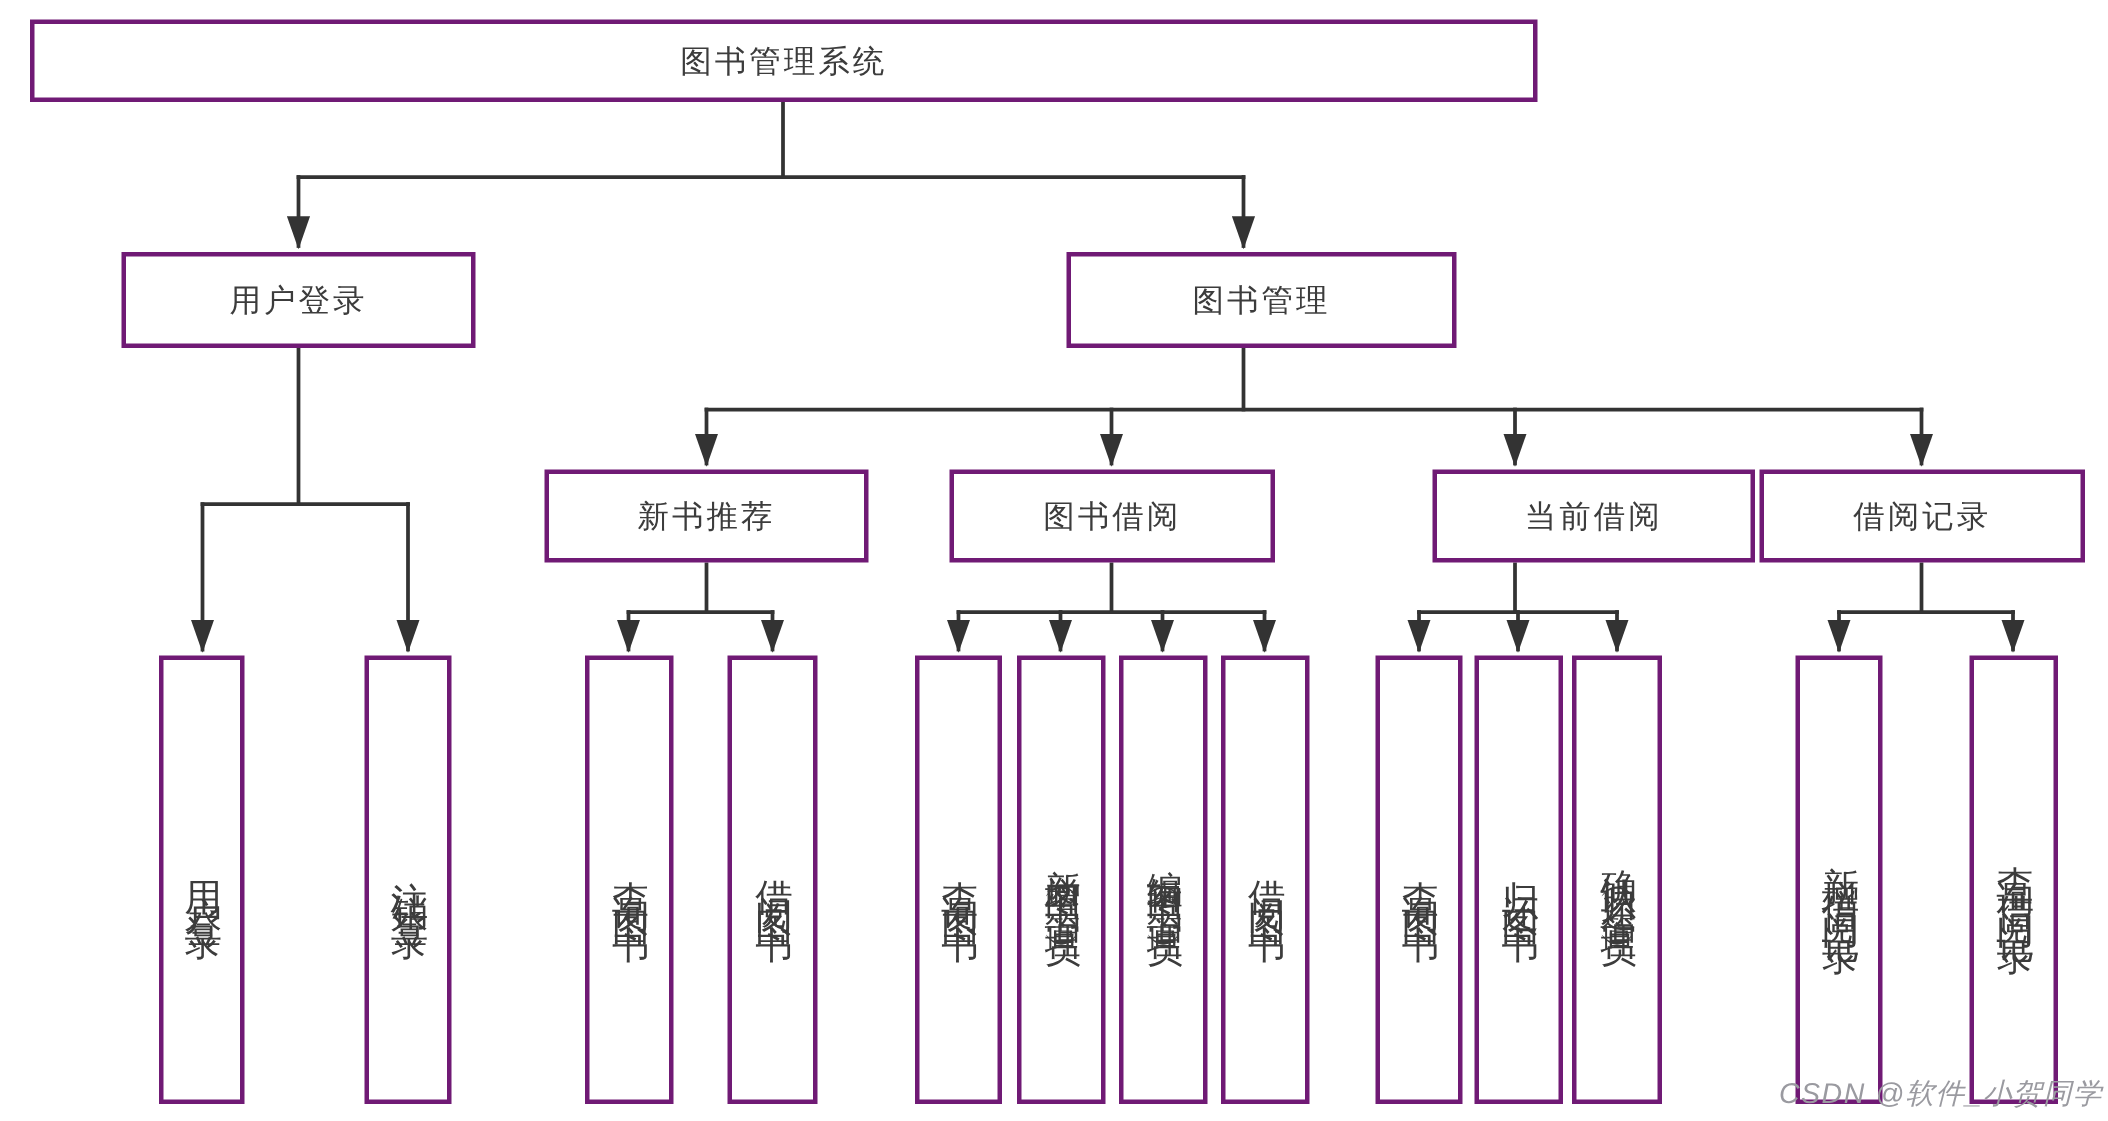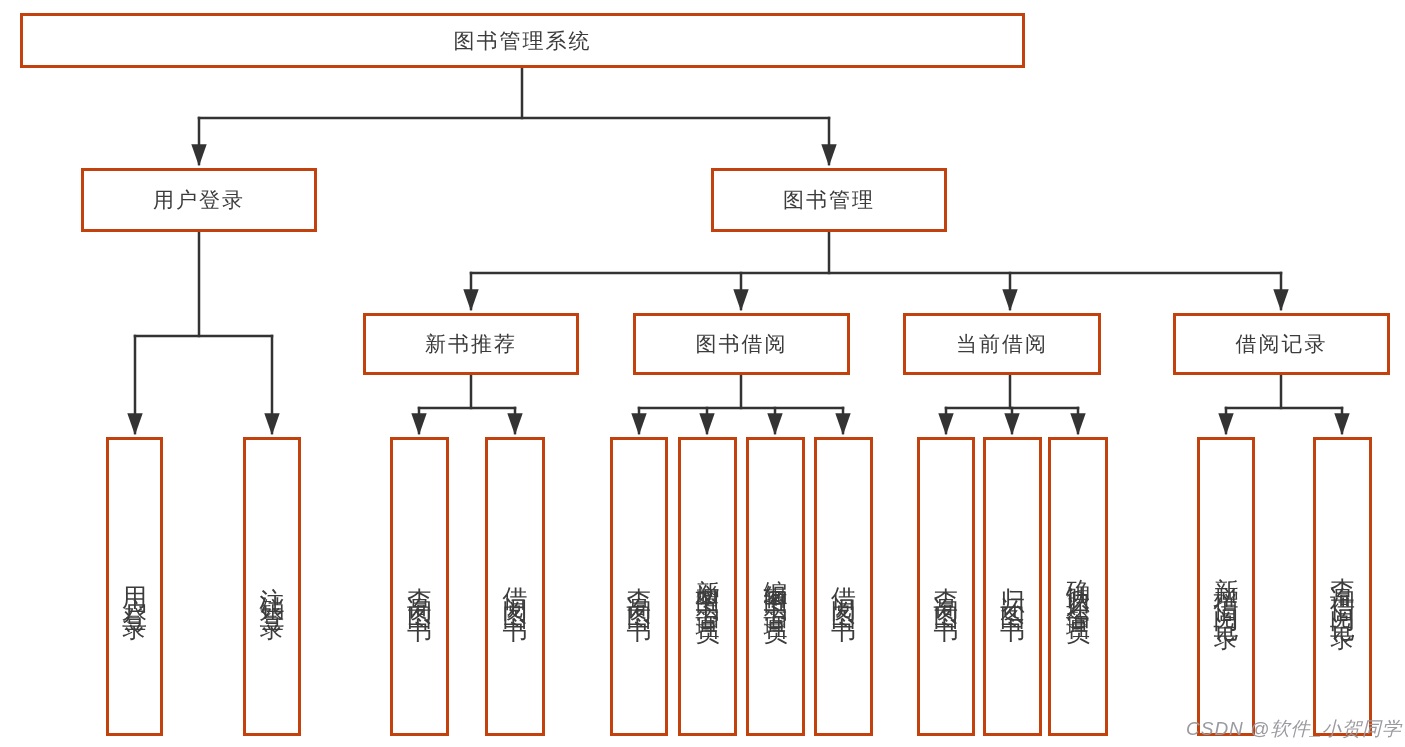--- a/index.html
+++ b/index.html
@@ -7,21 +7,21 @@
     position:relative;
     width:1405px;height:747px;
     background:#ffffff;
     font-family:"Liberation Sans", sans-serif;
     overflow:hidden;
   }
   svg.wires{position:absolute;left:0;top:0;z-index:1;}
   .box{
     position:absolute;
     box-sizing:border-box;
-    border:3px solid #c2410c;
+    border:3px solid #701a75;
     background:#ffffff;
     display:flex;align-items:center;justify-content:center;
     z-index:2;
   }
   .h{
     color:#3c3c3c;
     font-size:21px;
     letter-spacing:2px;
     white-space:nowrap;
   }
@@ -103,31 +103,31 @@
     </g>
   </svg>
 
   <div class="box" style="left:20px;top:13px;width:1005px;height:55px">
     <span class="h root-label">图书管理系统</span>
   </div>
 
   <div class="box" style="left:81px;top:168px;width:236px;height:64px">
     <span class="h">用户登录</span>
   </div>
-  <div class="box" style="left:711px;top:168px;width:236px;height:64px">
+  <div class="box" style="left:711px;top:168px;width:260px;height:64px">
     <span class="h">图书管理</span>
   </div>
 
   <div class="box" style="left:363px;top:313px;width:216px;height:62px">
     <span class="h">新书推荐</span>
   </div>
   <div class="box" style="left:633px;top:313px;width:217px;height:62px">
     <span class="h">图书借阅</span>
   </div>
-  <div class="box" style="left:903px;top:313px;width:198px;height:62px">
+  <div class="box" style="left:955px;top:313px;width:215px;height:62px">
     <span class="h">当前借阅</span>
   </div>
   <div class="box" style="left:1173px;top:313px;width:217px;height:62px">
     <span class="h">借阅记录</span>
   </div>
 
   <div class="box leaf" style="left:106px;width:57px">
     <span class="v">用户登录</span>
   </div>
   <div class="box leaf" style="left:243px;width:58px">

